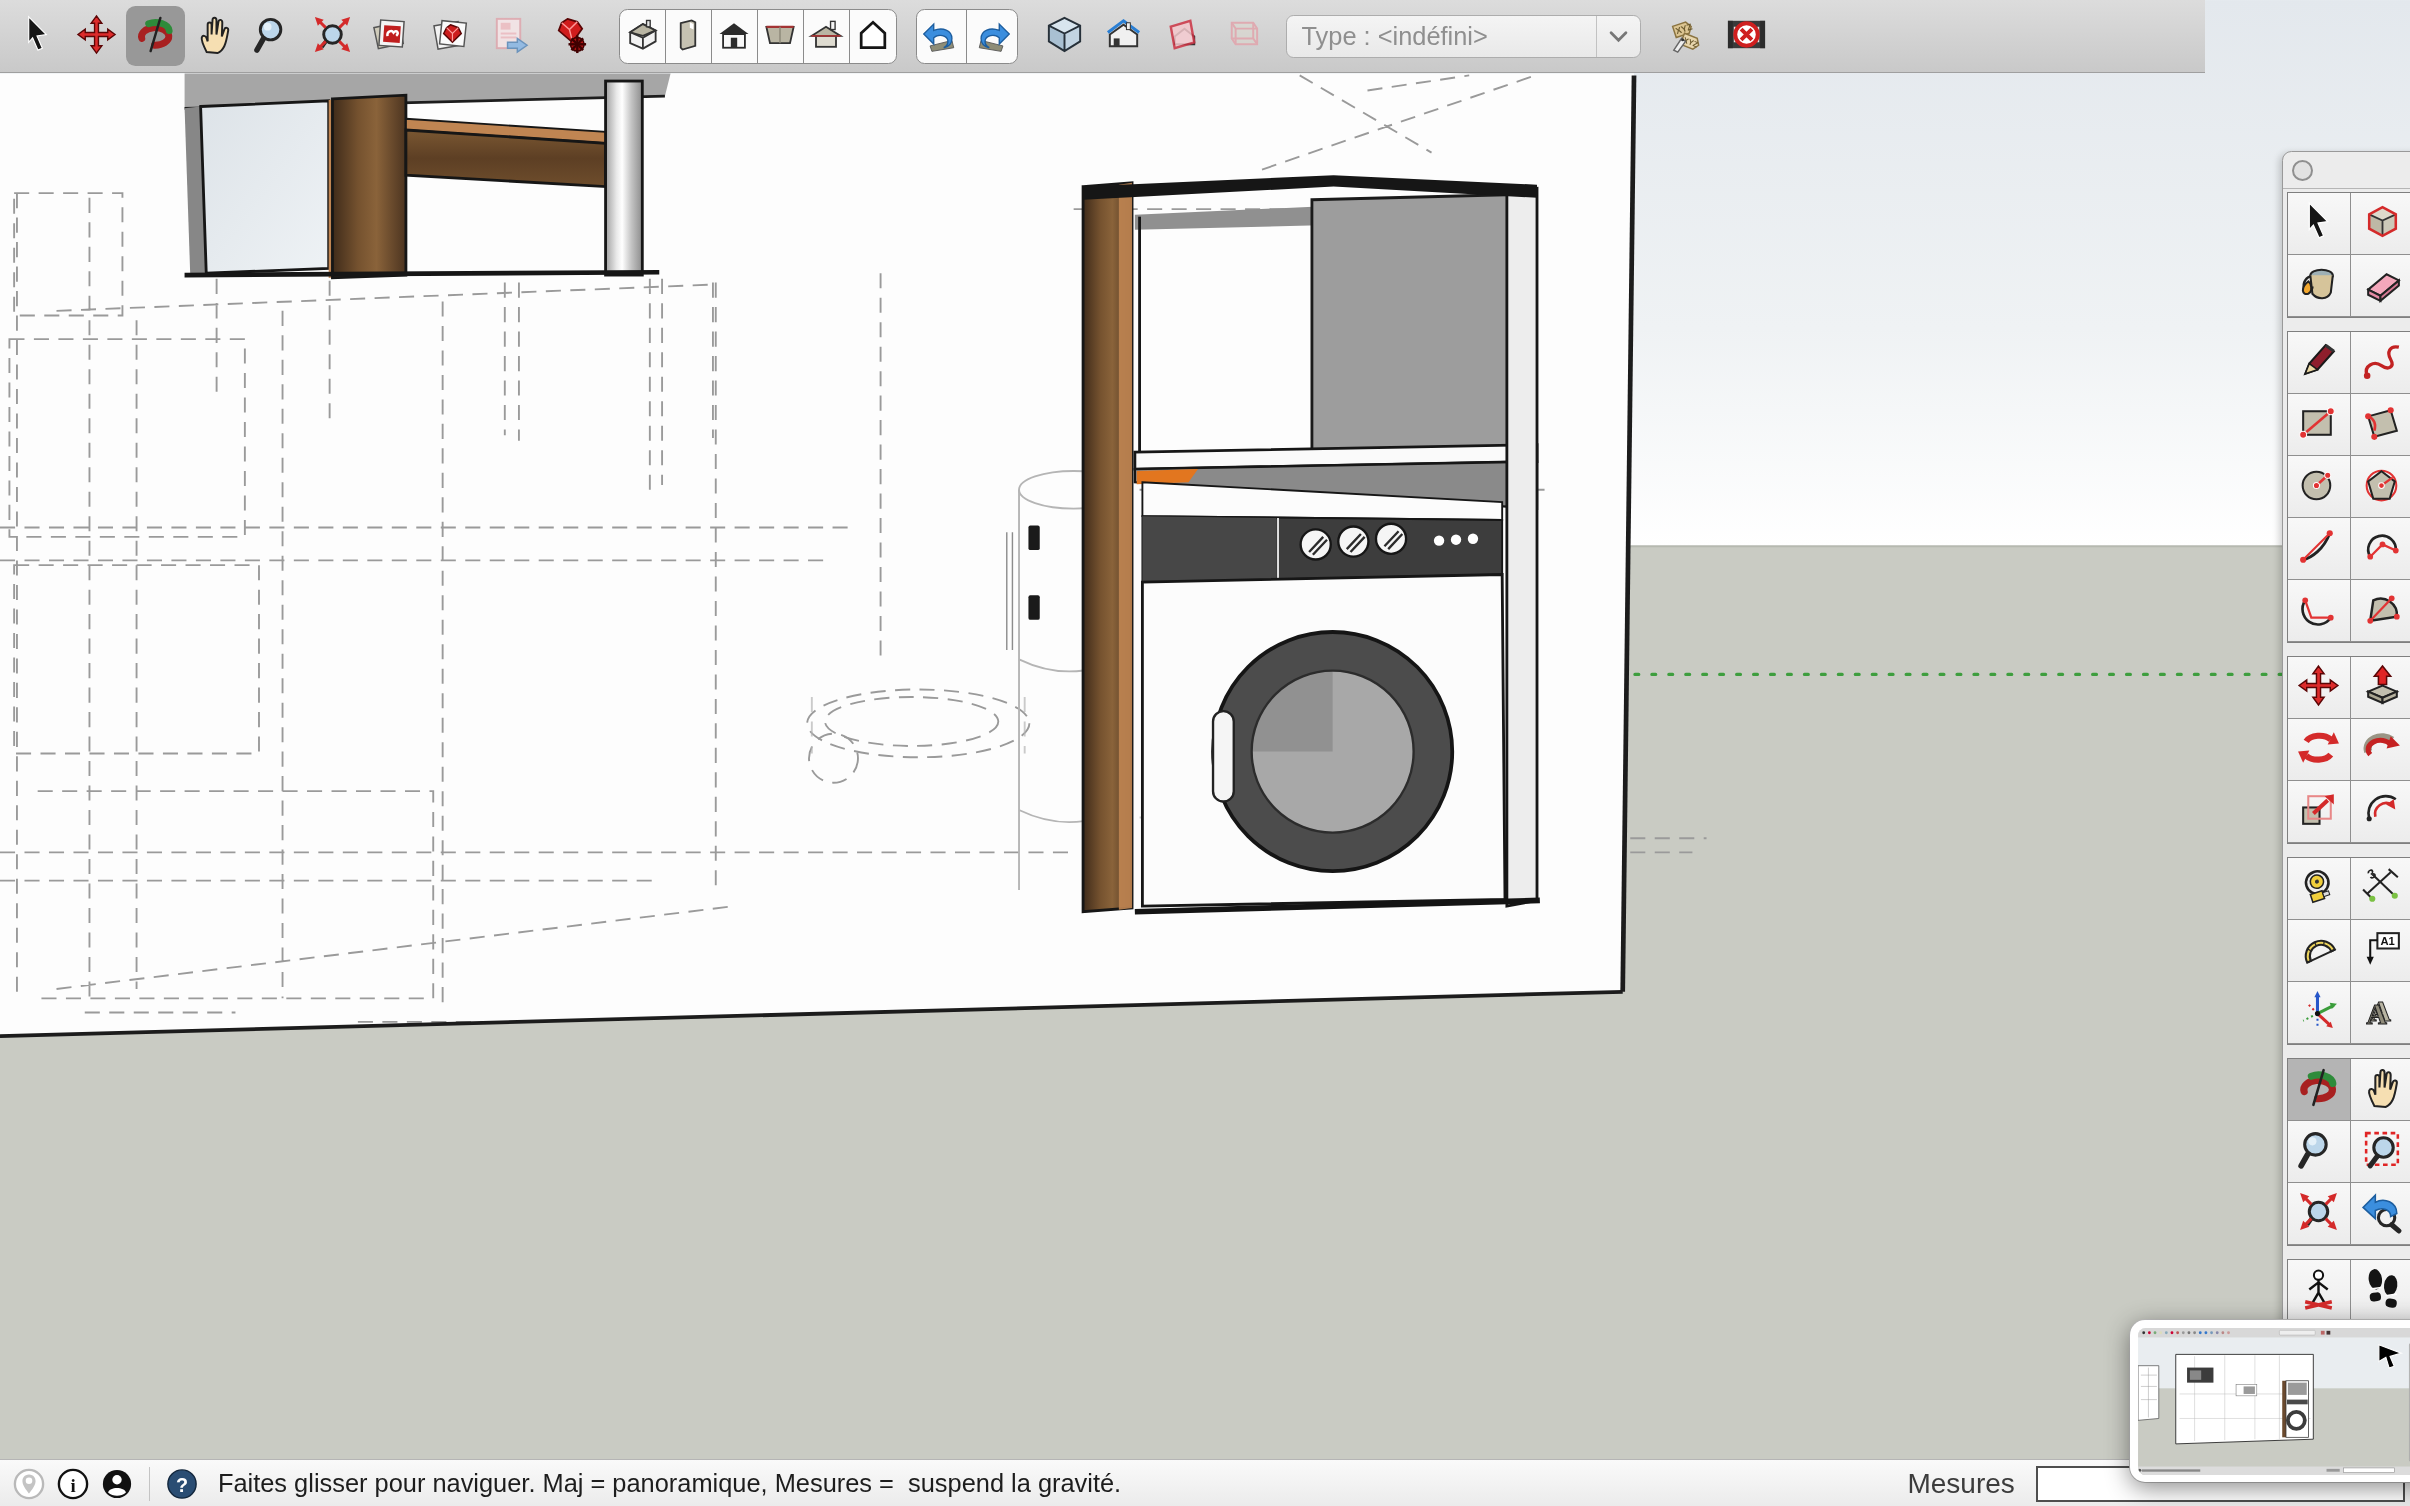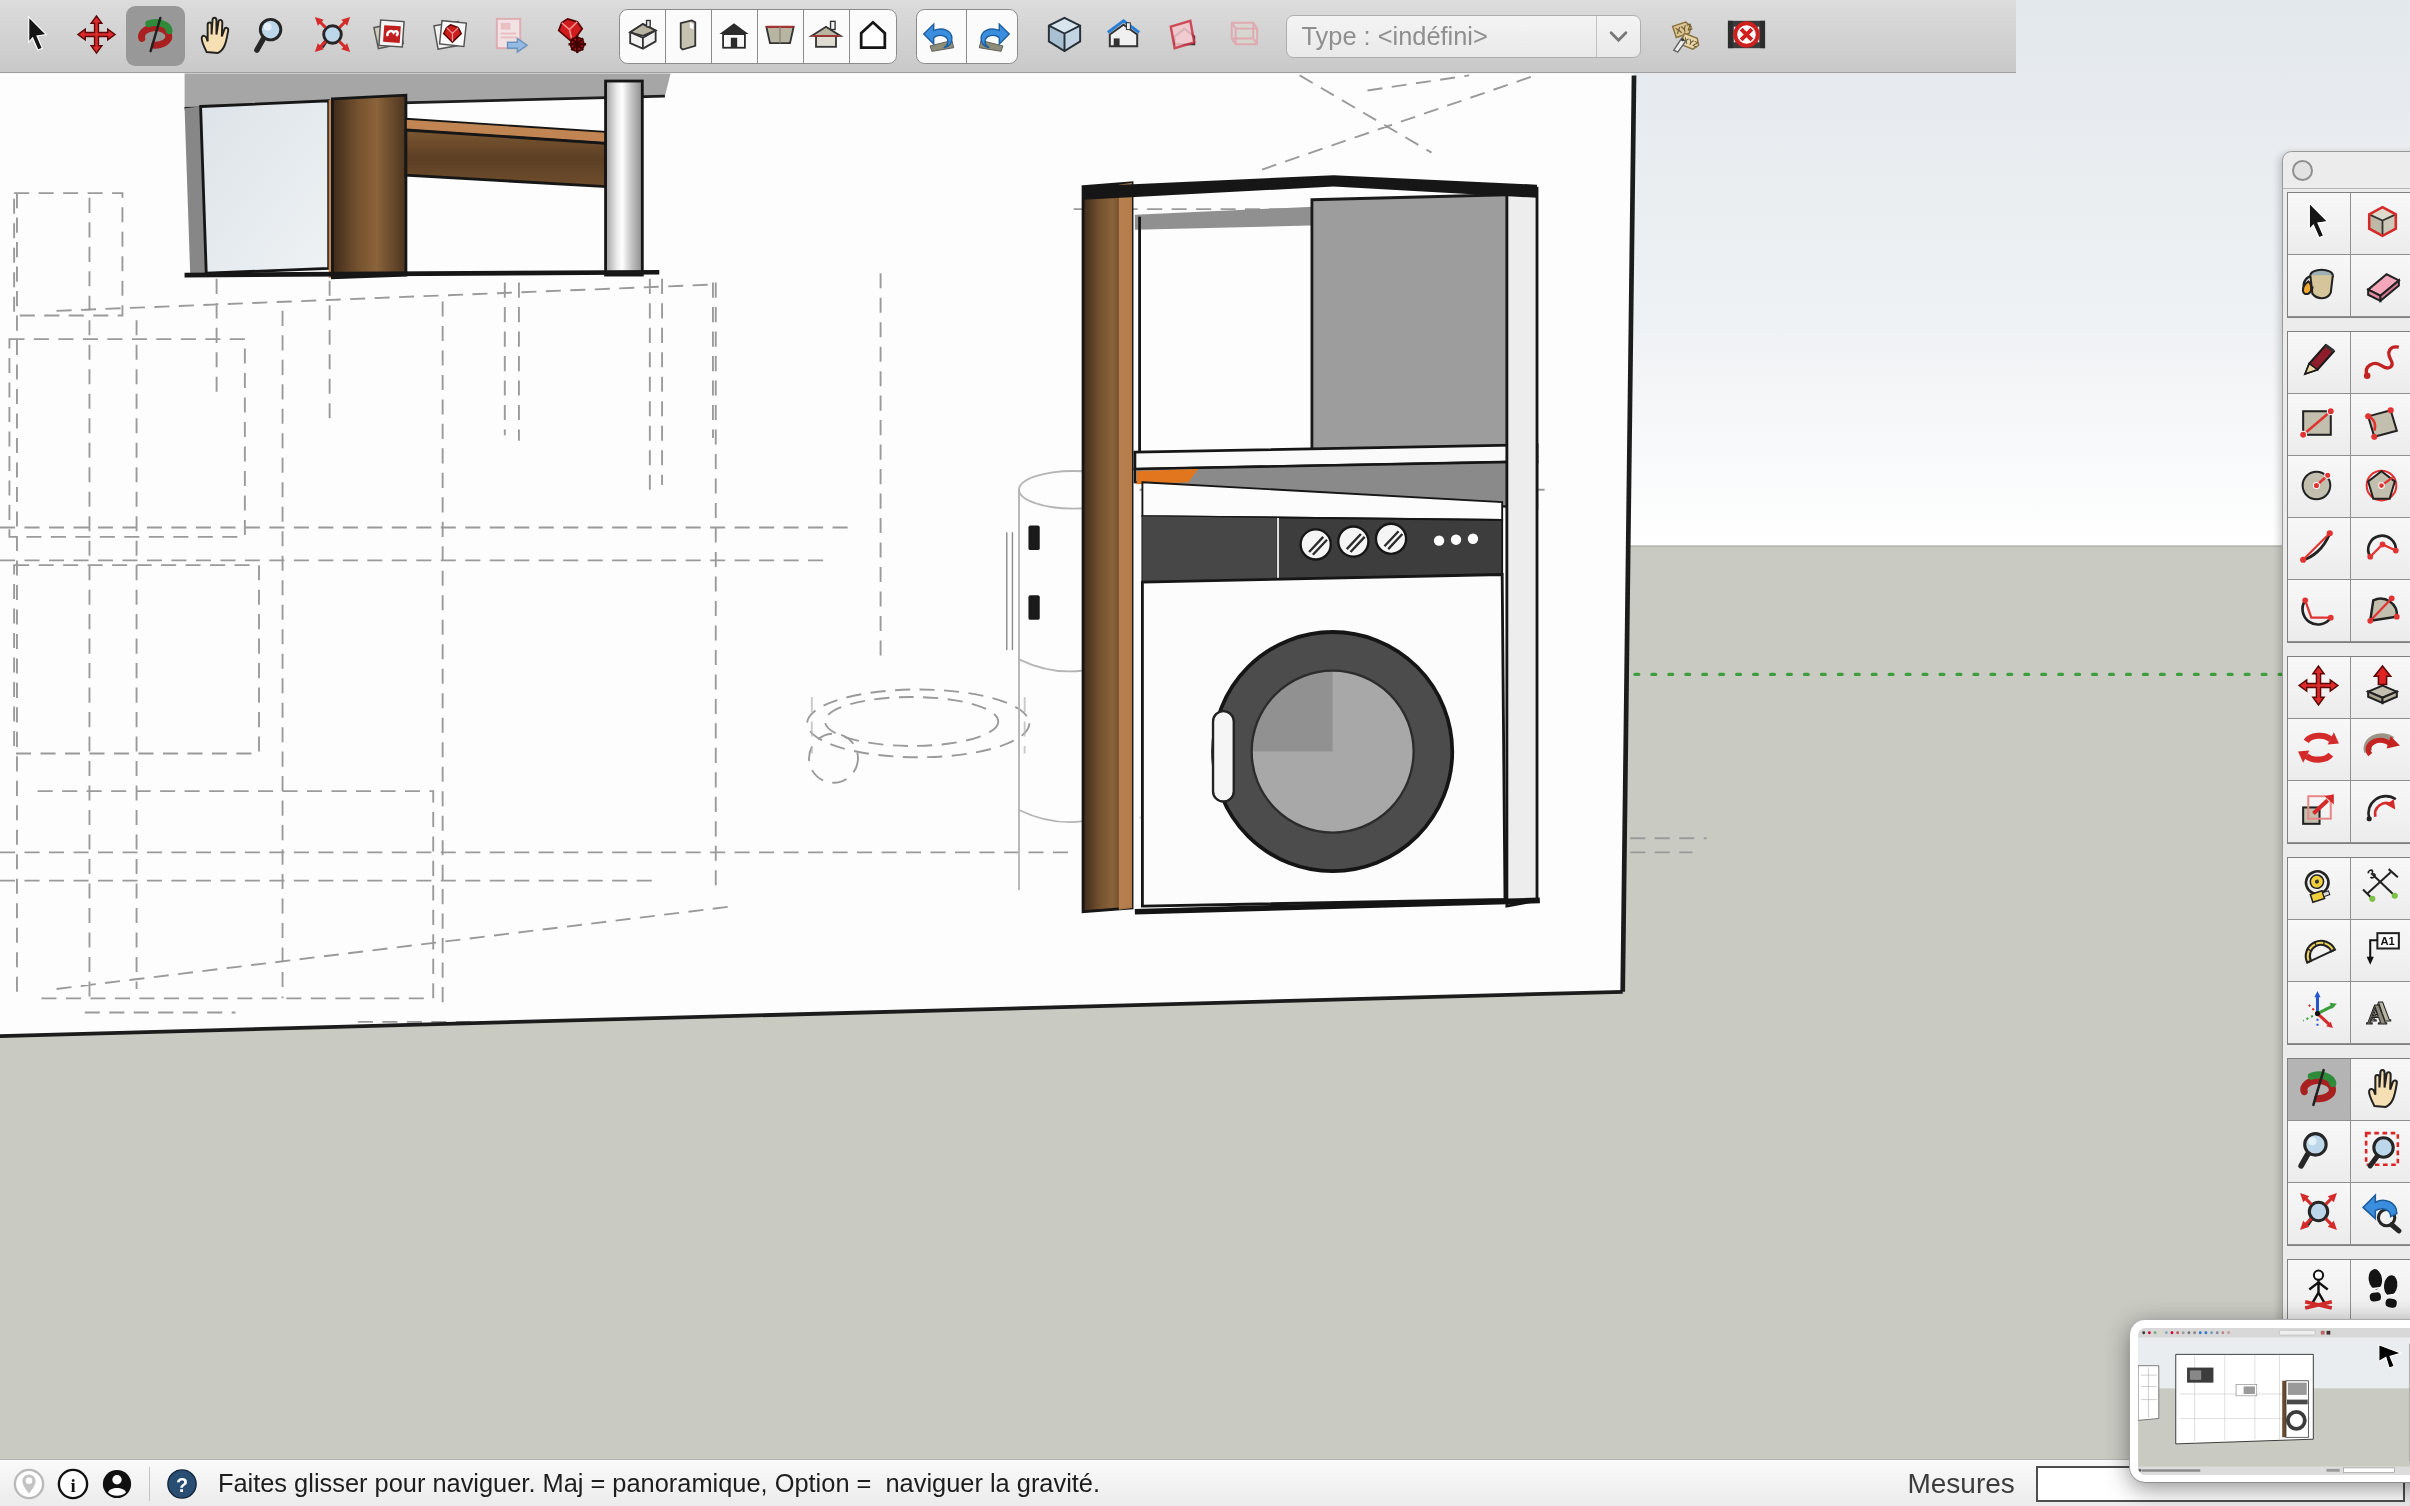--- a/index.html
+++ b/index.html
@@ -3,21 +3,21 @@
 <meta charset="utf-8">
 <style>
   html,body{margin:0;padding:0;}
   body{width:2411px;height:1507px;overflow:hidden;position:relative;background:#000;
        font-family:"Liberation Sans","DejaVu Sans",sans-serif;}
   #stage{position:absolute;inset:0;width:2411px;height:1507px;background:#fff;}
   
   #viewport{position:absolute;inset:0;z-index:0;}
   #viewport svg{position:absolute;top:0;left:0;}
   
-  #toolbar{position:absolute;top:0;left:0;width:2016px;height:73px;z-index:30;
+  #toolbar{position:absolute;top:0;left:0;width:2205px;height:73px;z-index:30;
     background:linear-gradient(#dcdcdc,var(--toolbar_bg,#c9c9c9));
     border-bottom:0.9px solid #9f9f9f;display:flex;align-items:center;padding-left:7.5px;box-sizing:border-box;}
   .tb-group{display:flex;align-items:center;height:73px;}
   .tb-group.boxed{background:#fbfbfb;border:1.4px solid #8b8b8b;border-radius:8.5px;height:53px;overflow:hidden;}
   #tb-views{margin-left:21px;}  #tb-undo{margin-left:19px;}
   #tb-display{margin-left:17px;} #tb-tags{margin-left:17px;}
   .tb-btn{width:59px;height:60px;display:flex;align-items:center;justify-content:center;
     background:transparent;border:none;padding:0;cursor:default;}
   .tb-group.boxed .tb-btn{width:46px;height:53px;border-right:1.4px solid #8b8b8b;}
   .tb-group.boxed .tb-btn:last-child{border-right:none;}
@@ -747,21 +747,21 @@
     <svg class="sb-icon" viewBox="0 0 34 34">
       <circle cx="17" cy="17" r="15" fill="#111"></circle>
       <circle cx="17" cy="12.5" r="5" fill="#fff"></circle>
       <path d="M7.5 26 C9 19.5 25 19.5 26.5 26 A15 15 0 0 1 7.5 26 Z" fill="#fff"></path>
     </svg>
     <span class="sb-divider"></span>
     <svg class="sb-icon" viewBox="0 0 34 34">
       <circle cx="17" cy="17" r="15" fill="#2a4d73" stroke="#12263c" stroke-width="1.5"></circle>
       <text x="17" y="25" text-anchor="middle" font-size="21" font-weight="bold" fill="#fff" font-family="Liberation Sans, sans-serif">?</text>
     </svg>
-    <span class="sb-hint">Faites glisser pour naviguer. Maj = panoramique, Option =  naviguer la gravité.</span>
+    <span class="sb-hint">Faites glisser pour naviguer. Maj = panoramique, Mesures =  suspend la gravité.</span>
     <span class="sb-spacer"></span>
     <span class="mesures-label">Mesures</span>
     <input class="mesures-input" type="text" value="" style="">
   </div>
 
   <div id="preview-window">
     <svg viewBox="0 0 314 156">
       <rect width="314" height="156" fill="#e9edf0"></rect>
       <rect y="64" width="314" height="92" fill="#c9cbc3"></rect>
       <rect width="314" height="10" fill="#d8d8d8"></rect>

